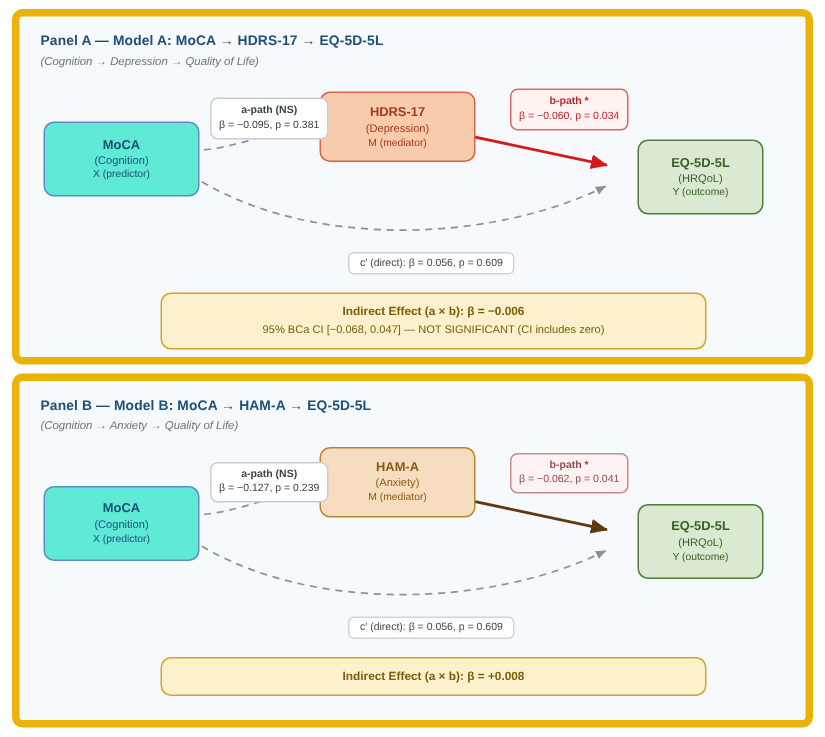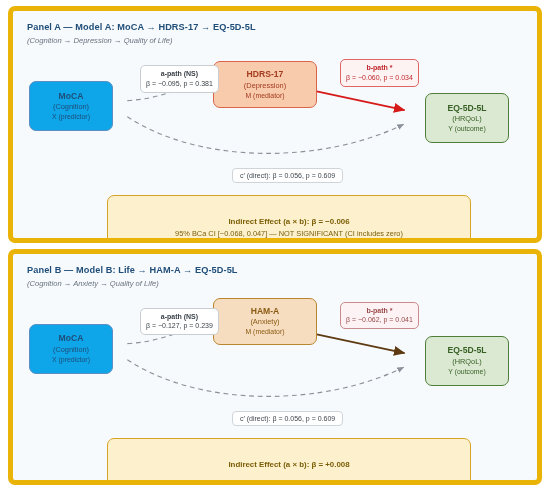--- a/index.html
+++ b/index.html
@@ -83,22 +83,22 @@
     font-weight: bold;
   }
   .node .n-sub {
     font-size: 7.4px;
   }
   .node .n-role {
     font-size: 6.9px;
   }
 
   .node-x {
-    width: 84px; height: 50px;
-    background: #0ea5e9;
+    width: 104px; height: 50px;
+    background: #5eead4;
     border: 1.2px solid #5b8fc4;
     color: #1f4e79;
   }
   .node-m-a {
     width: 104px; height: 47px;
     background: #f8cbad;
     border: 1.2px solid #d9644a;
     color: #a33b20;
   }
   .node-m-b {
@@ -155,21 +155,21 @@
     white-space: nowrap;
   }
 
   .indirect {
     position: absolute;
     box-sizing: border-box;
     background: #fdf1cd;
     border: 1.3px solid #d6a327;
     border-radius: 7px;
     text-align: center;
-    padding: 20px 8px;
+    padding: 6px 8px;
     color: #7a5d06;
     line-height: 1.55;
   }
   .indirect .ind-top { font-size: 7.9px; font-weight: bold; }
   .indirect .ind-bot { font-size: 7.4px; }
 </style>
 </head>
 <body>
 
 <div class="page">
@@ -231,21 +231,21 @@
         <div class="ind-top">Indirect Effect (a × b): β = −0.006</div>
         <div class="ind-bot">95% BCa CI [−0.068, 0.047] — NOT SIGNIFICANT (CI includes zero)</div>
       </div>
 
     </div>
   </div>
 
   <div class="panel">
     <div class="panel-inner">
 
-      <div class="panel-title">Panel B — Model B: Life → HAM-A → EQ-5D-5L</div>
+      <div class="panel-title">Panel B — Model B: MoCA → HAM-A → EQ-5D-5L</div>
       <div class="panel-subtitle">(Cognition → Anxiety → Quality of Life)</div>
 
       <svg class="edges" viewBox="0 0 550 240" preserveAspectRatio="none">
         <defs>
           <marker id="arrow-grey-b" markerWidth="7" markerHeight="7" refX="5.6" refY="3" orient="auto">
             <path d="M0,0.4 L6,3 L0,5.6 z" fill="#8a9199"></path>
           </marker>
           <marker id="arrow-brown-b" markerWidth="7" markerHeight="7" refX="5.6" refY="3" orient="auto">
             <path d="M0,0.4 L6,3 L0,5.6 z" fill="#5e3a12"></path>
           </marker>

